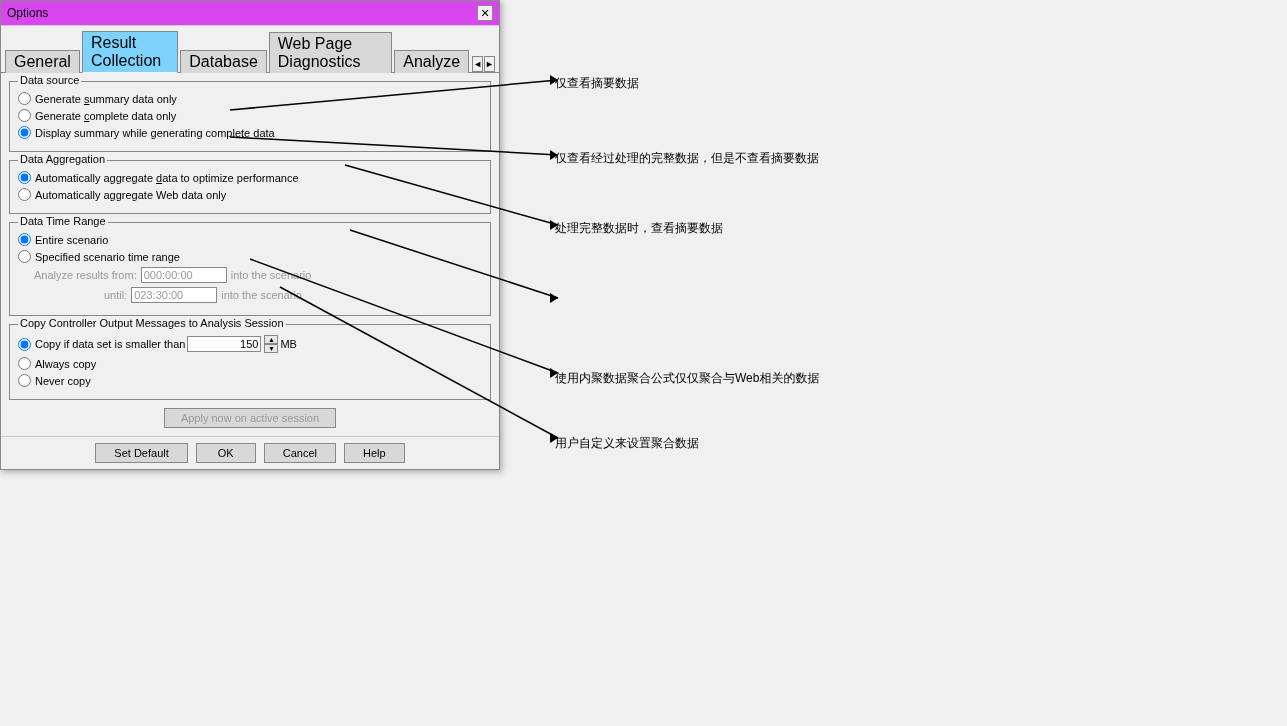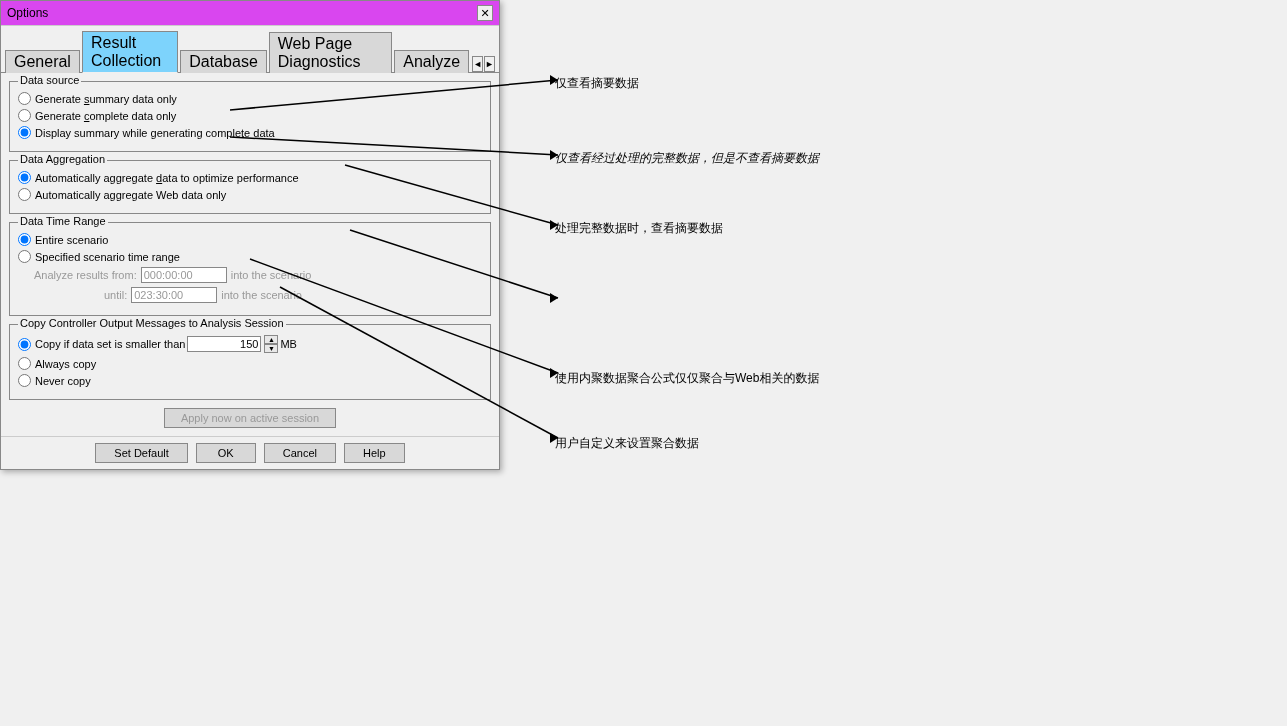--- a/index.html
+++ b/index.html
@@ -351,21 +351,21 @@
     <button class="bottom-btn">Help</button>
   </div>
 </div>
 
 <div class="annotations">
   <div style="position:relative; height:660px;">
 
     <div style="position:absolute; top:15px; left:50px;">
       <span class="ann-text">仅查看摘要数据</span>
     </div>
-    <div style="position:absolute; top:90px; left:50px;font-style:italic;">
+    <div style="position:absolute; top:90px; left:50px;">
       <span class="ann-text">仅查看经过处理的完整数据，但是不查看摘要数据</span>
     </div>
     <div style="position:absolute; top:160px; left:50px;">
       <span class="ann-text">处理完整数据时，查看摘要数据</span>
     </div>
     <div style="position:absolute; top:310px; left:50px;">
       <span class="ann-text">使用内聚数据聚合公式仅仅聚合与Web相关的数据</span>
     </div>
     <div style="position:absolute; top:375px; left:50px;">
       <span class="ann-text">用户自定义来设置聚合数据</span>

